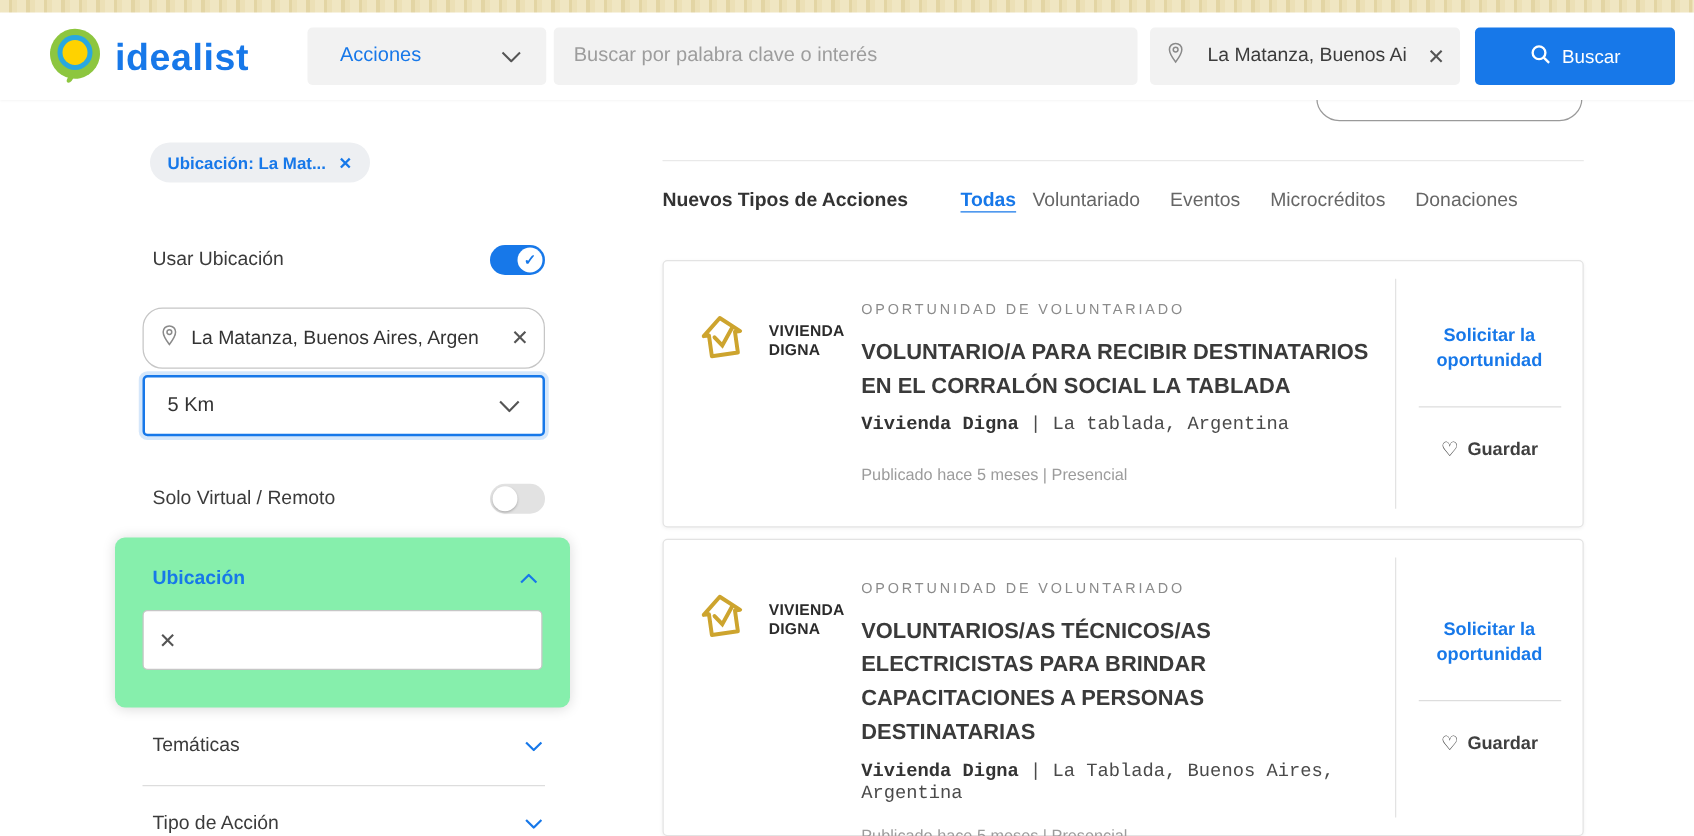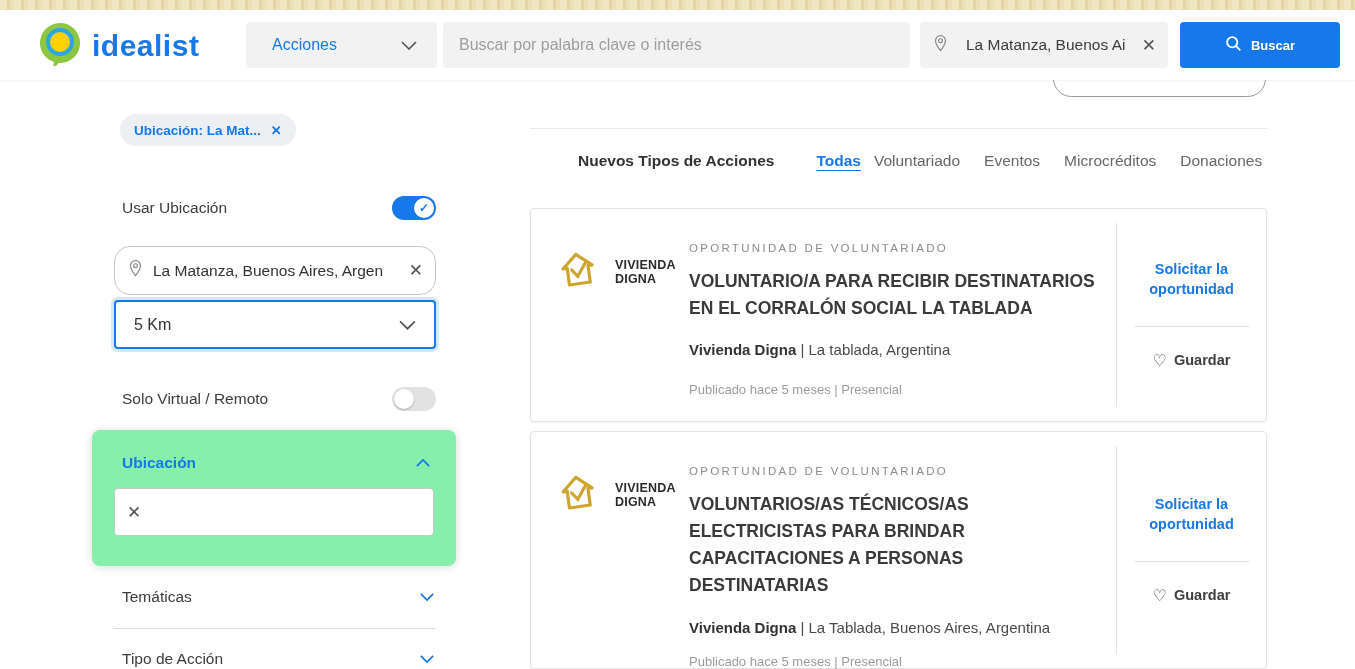--- a/index.html
+++ b/index.html
@@ -19,22 +19,22 @@
   .hdr-box { position:absolute; top:12px; height:46px; background:#f2f2f2; border-radius:4px;
     display:flex; align-items:center; }
   .acciones { left:246px; width:191px; justify-content:space-between; padding:0 20px 0 26px; cursor:pointer; }
   .acciones-label { color:#1778e9; font-size:16px; }
   .hdr-search { left:443px; width:467px; padding:0 16px; }
   .hdr-search-ph { color:#9d9d9d; font-size:16px; }
   .hdr-loc { left:920px; width:248px; padding:0 12px; gap:17px; }
   .hdr-loc-text { color:#3c3c3c; font-size:15.5px; white-space:nowrap; overflow:hidden; flex:1; }
   .x-glyph { color:#555; font-size:17px; line-height:1; cursor:pointer; }
   .buscar-btn { position:absolute; left:1180px; top:12px; width:160px; height:46px;
-    background:#1778e9; border:none; border-radius:4px; color:#fff; font-weight:700;
-    font-size:13px; display:flex; align-items:center; justify-content:center; gap:9px;
+    background:#1778e9; border:none; border-radius:4px; color:#fff; font-weight:400;
+    font-size:15px; display:flex; align-items:center; justify-content:center; gap:9px;
     cursor:pointer; font-family:inherit; }
 
   
   .filtros-row { position:absolute; left:122px; top:62px; z-index:1; display:flex; gap:34px;
     font-size:16px; }
   .filtros-title { color:#3a3a3a; font-weight:700; }
   .clear-link { color:#1778e9; cursor:pointer; }
   .chip { position:absolute; left:120px; top:114px; height:32px; background:#edeff2;
     border-radius:16px; display:flex; align-items:center; padding:0 14px; gap:10px;
     color:#1778e9; font-size:13.5px; font-weight:600; cursor:pointer; }
@@ -69,40 +69,40 @@
   .side-divider { position:absolute; left:114px; top:628px; width:322px; height:1px; background:#ddd; }
   .chev { color:#1778e9; display:flex; }
   .chev.dark { color:#555; }
   .chev.up svg { transform:rotate(180deg); }
 
   
   .alert-pill { position:absolute; left:1053px; top:60px; width:213px; height:37px;
     border:1px solid #9a9a9a; border-radius:19px; background:#fff; z-index:5; cursor:pointer; }
   .main-divider { position:absolute; left:530px; top:128px; width:737px; height:1px; background:#e9e9e9; }
   .tabs-row { position:absolute; left:530px; top:152px; width:737px; display:flex;
-    align-items:center; font-size:15.5px;margin-left:48px; }
+    align-items:center; font-size:15.5px; }
   .list-title { color:#333; font-weight:600; margin-right:42px; }
   .tab { color:#666; margin-right:24px; cursor:pointer; }
   .tab.active { color:#1778e9; font-weight:700; text-decoration:underline;
     text-underline-offset:4px; margin-right:13px; }
 
   .card { position:absolute; left:530px; width:737px; background:#fff;
     border:1px solid #e3e3e3; border-radius:4px; box-shadow:0 1px 3px rgba(0,0,0,0.05);
     display:flex; }
   .card1 { top:208px; height:214px; }
   .card2 { top:431px; height:238px; }
   .card-logo-col { width:158px; padding:40px 0 0 26px; }
   .vd-logo { display:flex; align-items:center; gap:16px; cursor:pointer; }
   .vd-text { font-size:12.5px; font-weight:800; color:#2b2b2b; line-height:1.15; letter-spacing:0.2px; }
   .card-body { flex:1; padding-top:33px; }
   .eyebrow { font-size:11.5px; letter-spacing:2.3px; color:#8b8b8b; }
   .card-title { margin-top:14px; font-size:17.5px; font-weight:700; color:#3a3a3a;
     line-height:1.55; max-width:432px; cursor:pointer; }
   .card2 .card-title { max-width:330px; }
-  .card-org { margin-top:19px; font-size:15px; color:#4a4a4a; }
+  .card-org { margin-top:9px; font-size:15px; color:#4a4a4a;font-family:Liberation Mono, monospace; }
   .card-org .org-name { font-weight:700; color:#333; }
   .card-meta { margin-top:24px; font-size:13px; color:#9c9c9c; }
   .card2 .card-meta { margin-top:18px; }
   .card-right { width:150px; border-left:1px solid #e3e3e3; margin:14px 0;
     display:flex; flex-direction:column; align-items:center; justify-content:center;
     padding:0 12px; }
   .apply-link { color:#1778e9; font-weight:700; font-size:14.5px; text-align:center;
     line-height:1.35; cursor:pointer; }
   .right-divider { width:114px; border-top:1px solid #ddd; margin:26px 0 24px; }
   .save-row { display:flex; align-items:center; gap:7px; color:#3f3f3f; font-weight:700;

